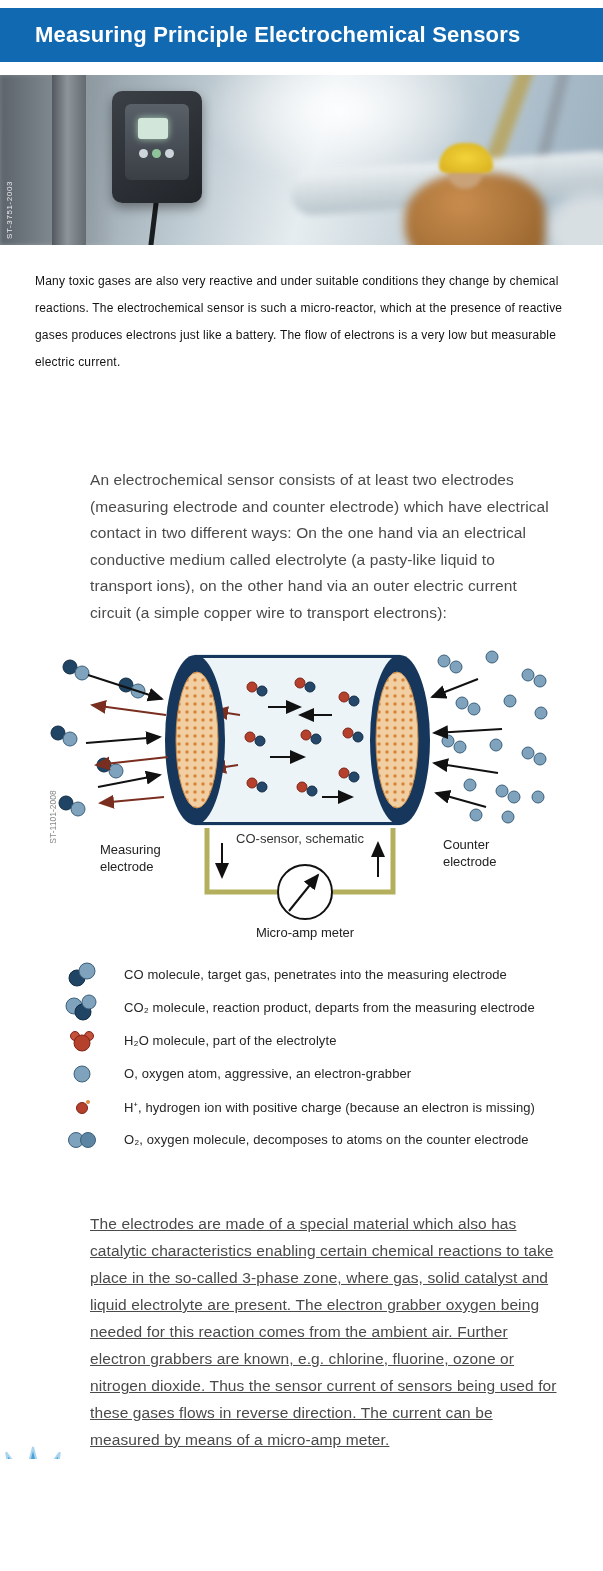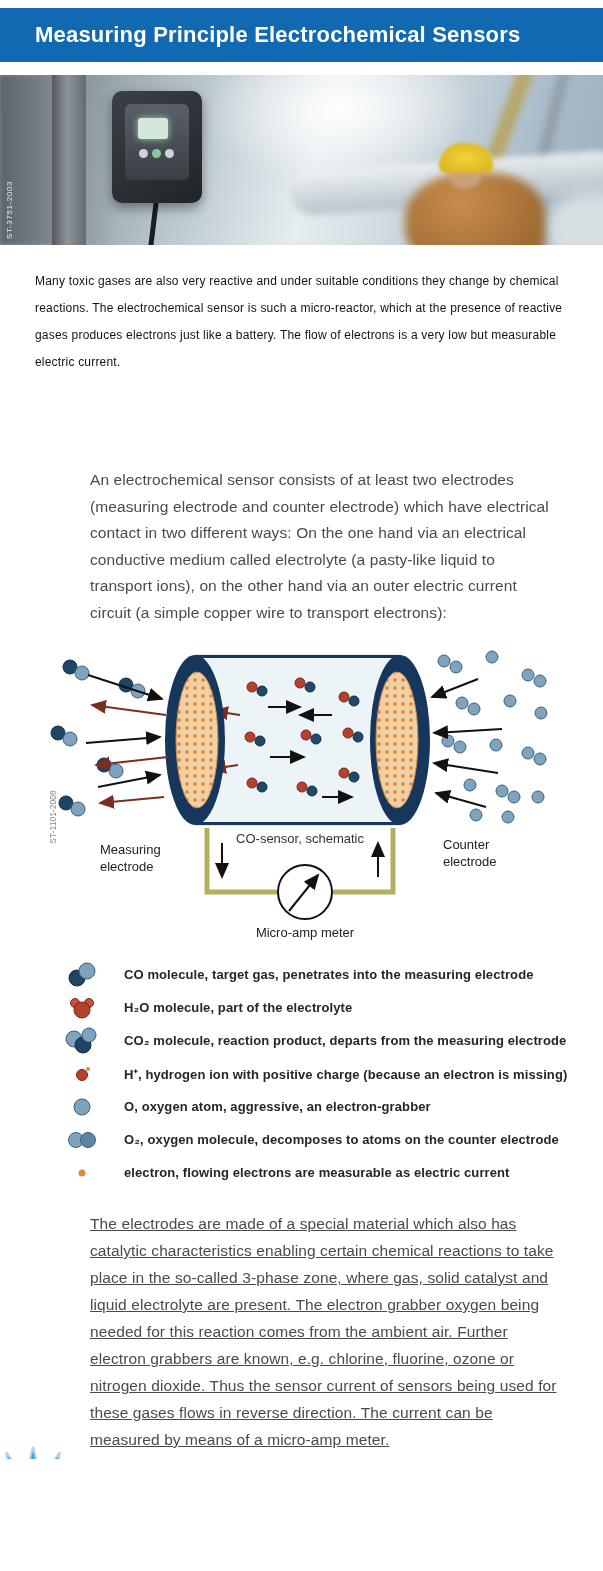--- a/index.html
+++ b/index.html
@@ -79,21 +79,21 @@
   }
 
   
   .diagram { position:absolute; top:645px; left:0; }
   svg text { font-family:"Liberation Sans", sans-serif; }
 
   
   .legend { position:absolute; top:958px; left:62px; width:530px; }
   .legend-row { display:flex; align-items:center; min-height:33px; }
   .legend-icon { flex:0 0 40px; width:40px; margin-right:22px; display:flex; justify-content:center; align-items:center; }
-  .legend-text { font-size:13px; color:#262626; letter-spacing:0.1px;font-weight:bold; }
+  .legend-text { font-size:13px; color:#262626; letter-spacing:0.1px; }
 </style>
 </head>
 <body>
 
 <div class="page">
 
   <div class="band header-band">
     <div class="header-title">Measuring Principle Electrochemical Sensors</div>
   </div>
 
@@ -265,76 +265,68 @@
             <circle cx="15" cy="18" r="8" fill="#1f4464" stroke="#122c44"></circle>
             <circle cx="25" cy="11" r="8" fill="#7fa3bd" stroke="#3c607c"></circle>
           </svg>
       </span>
       <span class="legend-text">CO molecule, target gas, penetrates into the measuring electrode</span>
     </div>
 
     <div class="legend-row">
       <span class="legend-icon">
         <svg width="40" height="30">
+            <circle cx="12" cy="13" r="8" fill="#7fa3bd" stroke="#3c607c"></circle>
+            <circle cx="21" cy="19" r="8" fill="#1f4464" stroke="#122c44"></circle>
+            <circle cx="27" cy="9" r="7" fill="#7fa3bd" stroke="#3c607c"></circle>
+          </svg>
+      </span>
+      <span class="legend-text">CO₂ molecule, reaction product, departs from the measuring electrode</span>
+    </div>
+
+    <div class="legend-row">
+      <span class="legend-icon">
+        <svg width="40" height="30">
             <circle cx="13" cy="10" r="4.5" fill="#c4523a" stroke="#7e2518"></circle>
             <circle cx="27" cy="10" r="4.5" fill="#c4523a" stroke="#7e2518"></circle>
             <circle cx="20" cy="17" r="8" fill="#b5402c" stroke="#7e2518"></circle>
           </svg>
       </span>
       <span class="legend-text">H₂O molecule, part of the electrolyte</span>
     </div>
 
     <div class="legend-row">
       <span class="legend-icon">
         <svg width="40" height="30">
-            <circle cx="12" cy="13" r="8" fill="#7fa3bd" stroke="#3c607c"></circle>
-            <circle cx="21" cy="19" r="8" fill="#1f4464" stroke="#122c44"></circle>
-            <circle cx="27" cy="9" r="7" fill="#7fa3bd" stroke="#3c607c"></circle>
-          </svg>
-      </span>
-      <span class="legend-text">CO₂ molecule, reaction product, departs from the measuring electrode</span>
+            <circle cx="20" cy="15" r="8" fill="#7fa3bd" stroke="#3c607c"></circle>
+          </svg>
+      </span>
+      <span class="legend-text">O, oxygen atom, aggressive, an electron-grabber</span>
     </div>
 
     <div class="legend-row">
       <span class="legend-icon">
         <svg width="40" height="30">
             <circle cx="20" cy="16" r="5.5" fill="#b5402c" stroke="#7e2518"></circle>
             <circle cx="26" cy="10" r="2" fill="#e08a3c"></circle>
           </svg>
       </span>
       <span class="legend-text">H⁺, hydrogen ion with positive charge (because an electron is missing)</span>
     </div>
 
     <div class="legend-row">
       <span class="legend-icon">
         <svg width="40" height="30">
-            <circle cx="20" cy="15" r="8" fill="#7fa3bd" stroke="#3c607c"></circle>
-          </svg>
-      </span>
-      <span class="legend-text">O, oxygen atom, aggressive, an electron-grabber</span>
-    </div>
-
-    <div class="legend-row">
-      <span class="legend-icon">
-        <svg width="40" height="30">
             <circle cx="14" cy="15" r="7.5" fill="#7fa3bd" stroke="#3c607c"></circle>
             <circle cx="26" cy="15" r="7.5" fill="#5b85a3" stroke="#3c607c"></circle>
           </svg>
       </span>
       <span class="legend-text">O₂, oxygen molecule, decomposes to atoms on the counter electrode</span>
     </div>
 
-    <div class="legend-row">
-      <span class="legend-icon">
-        <svg width="40" height="30">
-            <circle cx="20" cy="15" r="3.5" fill="#e08a3c"></circle>
-          </svg>
-      </span>
-      <span class="legend-text">electron, flowing electrons are measurable as electric current</span>
-    </div>
 
   </div>
 
   <div class="conclusion">The electrodes are made of a special material which also has catalytic characteristics enabling certain chemical reactions to take place in the so-called 3-phase zone, where gas, solid catalyst and liquid electrolyte are present. The electron grabber oxygen being needed for this reaction comes from the ambient air. Further electron grabbers are known, e.g. chlorine, fluorine, ozone or nitrogen dioxide. Thus the sensor current of sensors being used for these gases flows in reverse direction. The current can be measured by means of a micro-amp meter.</div>
 
   <div class="band footer-band"></div>
   <svg class="starburst" width="150" height="150" viewBox="0 0 150 150">
     <polygon fill="#4aa0d8" stroke="#a8d4ee" stroke-width="2" points="145,75 114.2,82.8 139.7,101.8 108.2,97.2 124.5,124.5 97.2,108.2 101.8,139.7 82.8,114.2 75,145 67.2,114.2 48.2,139.7 52.8,108.2 25.5,124.5 41.8,97.2 10.3,101.8 35.8,82.8 5,75 35.8,67.2 10.3,48.2 41.8,52.8 25.5,25.5 52.8,41.8 48.2,10.3 67.2,35.8 75,5 82.8,35.8 101.8,10.3 97.2,41.8 124.5,25.5 108.2,52.8 139.7,48.2 114.2,67.2"></polygon>
   </svg>
   <div class="footer-title">Measuring Principle Electrochemical Sensors</div>

